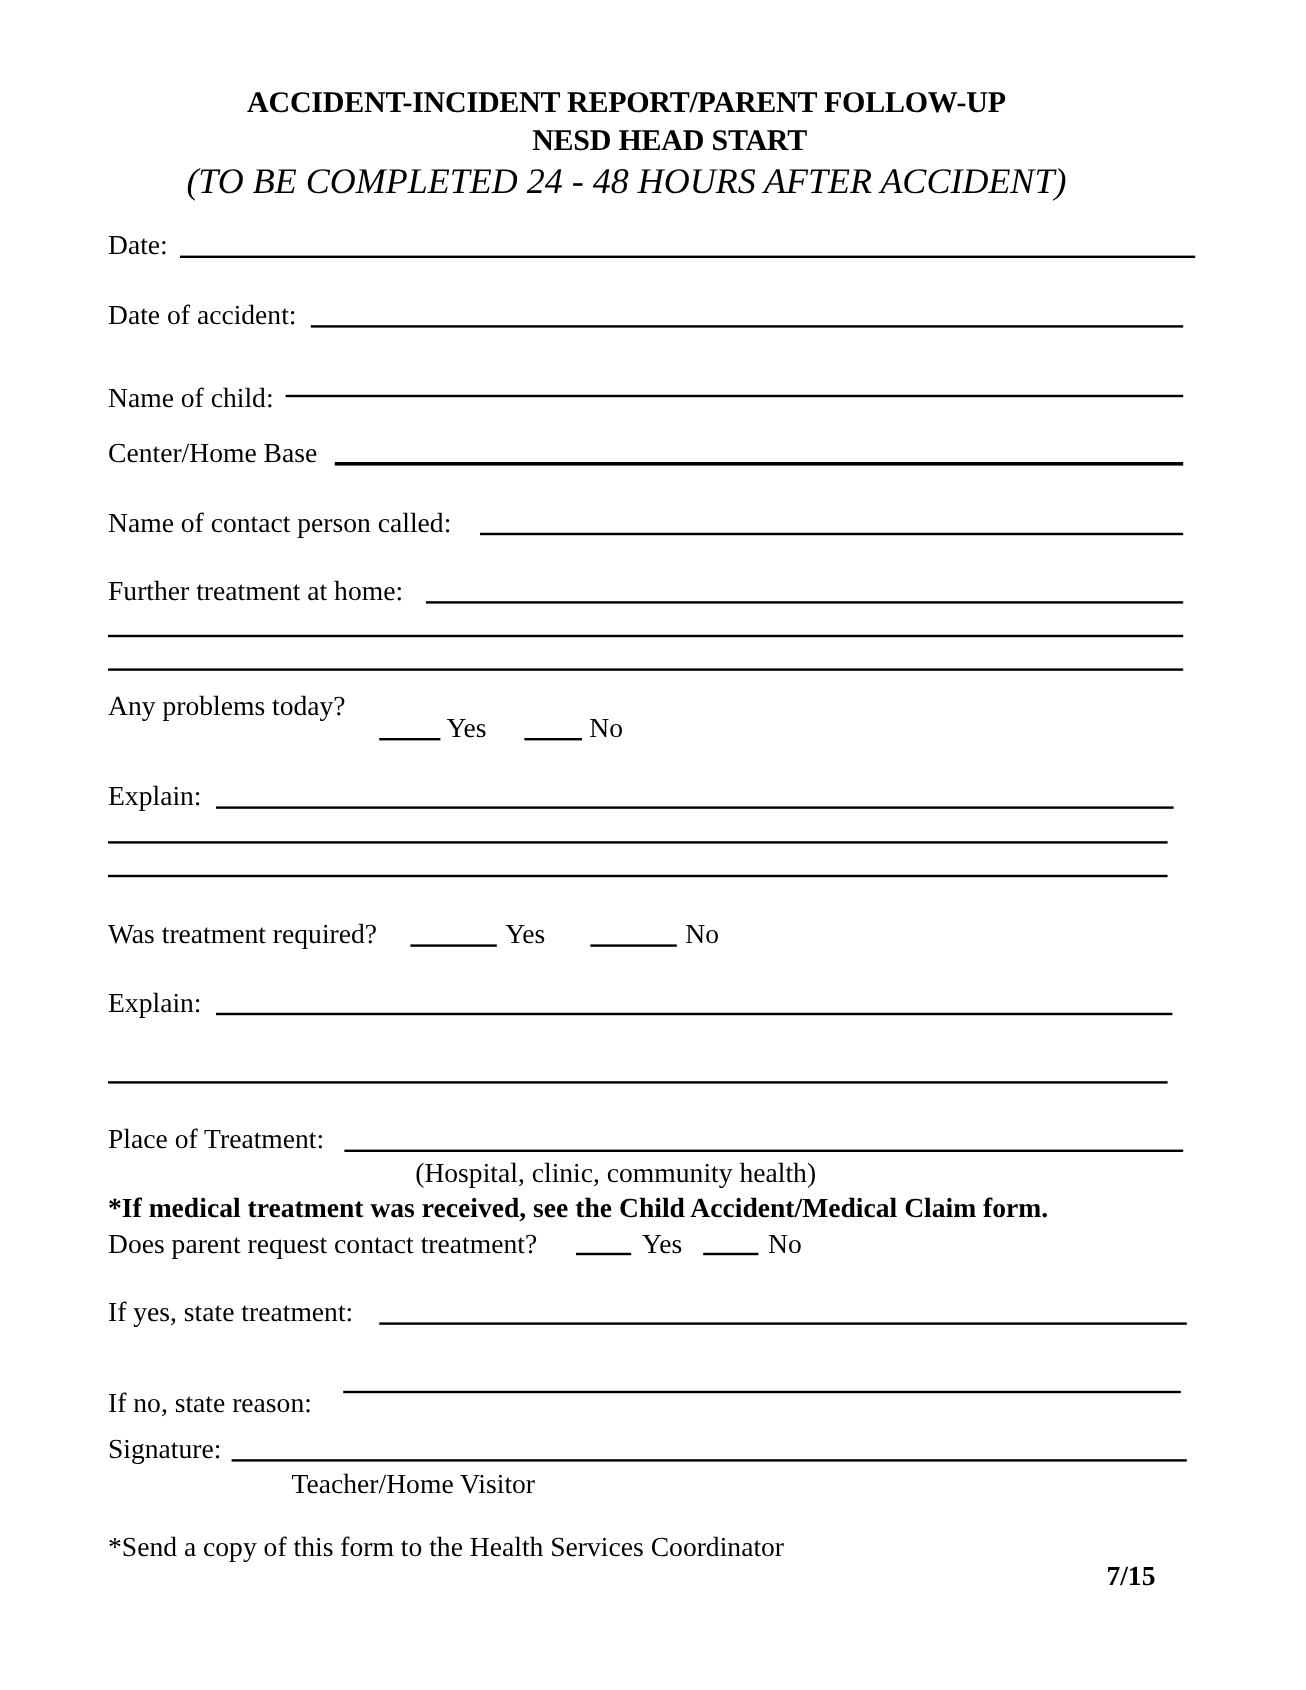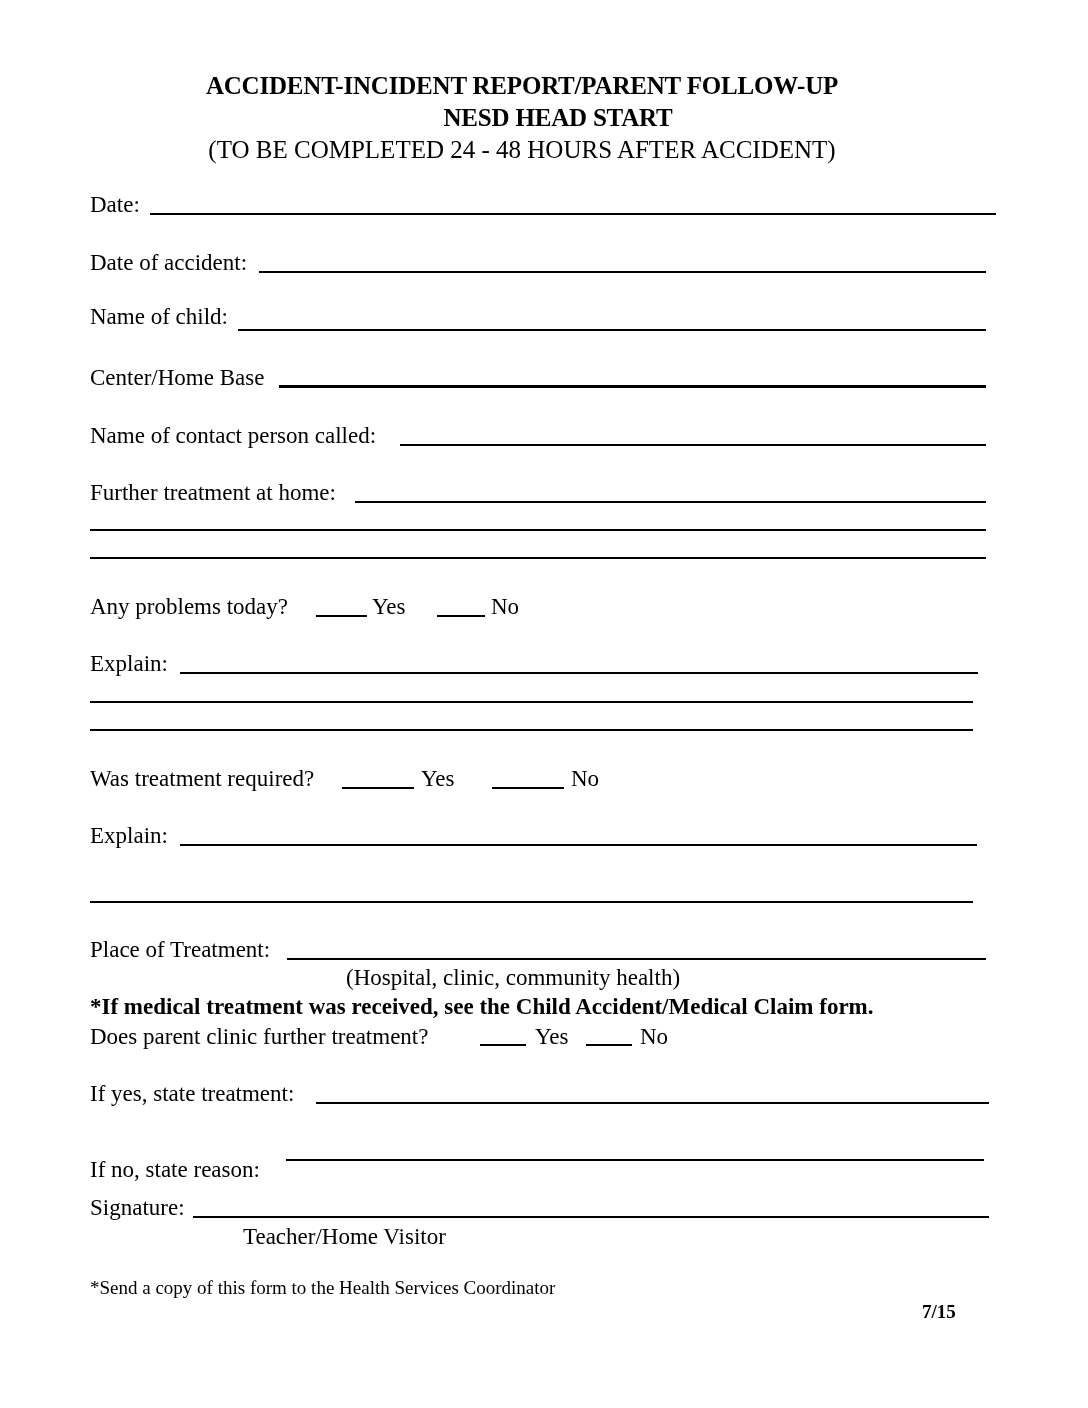--- a/index.html
+++ b/index.html
@@ -1,46 +1,46 @@
 <!DOCTYPE html>
 <html><head>
 <meta charset="utf-8">
 <style>
   html, body { margin: 0; padding: 0; background: #ffffff; }
   body { width: 1088px; height: 1408px; position: relative; overflow: hidden;
          font-family: "Liberation Serif", "DejaVu Serif", serif; color: #000; }
   .t { position: absolute; white-space: nowrap; font-size: 23px; line-height: 1; }
   .hd { position: absolute; left: 0; width: 1044px; text-align: center; white-space: nowrap; line-height: 1; }
   .h1 { font-weight: bold; font-size: 25px; letter-spacing: -0.2px; }
-  .h3 { font-size: 25px; }
+  .h3 { font-size: 30px; font-style: italic; }
   .ln { position: absolute; height: 2px; background: #000; }
   .ln.thick { height: 3px; }
   .bold { font-weight: bold; }
-  .small { font-size: 19px; }
+  .small { font-size: 23px; }
   .field { position: absolute; }
 </style>
 </head>
 <body>
 
 <div class="hd h1" style="top:73px;">ACCIDENT-INCIDENT REPORT/PARENT FOLLOW-UP</div>
 <div class="hd h1" style="top:105px;padding-left:36px;">NESD HEAD START</div>
 <div class="hd h3" style="top:137px;">(TO BE COMPLETED 24 - 48 HOURS AFTER ACCIDENT)</div>
 
 <div class="field">
   <span class="t" style="left:90px;top:193px;">Date:</span>
   <div class="ln" style="left:150px;width:846px;top:213px;"></div>
 </div>
 
 <div class="field">
   <span class="t" style="left:90px;top:251px;">Date of accident:</span>
   <div class="ln" style="left:259px;width:727px;top:271px;"></div>
 </div>
 
 <div class="field">
-  <span class="t" style="left:90px;top:305px;">Name of child:</span>
+  <span class="t" style="left:90px;top:320px;">Name of child:</span>
   <div class="ln" style="left:238px;width:748px;top:329px;"></div>
 </div>
 
 <div class="field">
   <span class="t" style="left:90px;top:366px;">Center/Home Base</span>
   <div class="ln thick" style="left:279px;width:707px;top:385px;"></div>
 </div>
 
 <div class="field">
   <span class="t" style="left:90px;top:424px;">Name of contact person called:</span>
@@ -48,21 +48,21 @@
 </div>
 
 <div class="field">
   <span class="t" style="left:90px;top:481px;">Further treatment at home:</span>
   <div class="ln" style="left:355px;width:631px;top:501px;"></div>
   <div class="ln" style="left:90px;width:896px;top:529px;"></div>
   <div class="ln" style="left:90px;width:896px;top:557px;"></div>
 </div>
 
 <div class="field">
-  <span class="t" style="left:90px;top:595px;">Any problems today?</span>
+  <span class="t" style="left:90px;top:577px;">Any problems today?</span>
   <div class="ln" style="left:316px;width:51px;top:615px;"></div>
   <span class="t" style="left:372px;top:595px;">Yes</span>
   <div class="ln" style="left:437px;width:48px;top:615px;"></div>
   <span class="t" style="left:491px;top:595px;">No</span>
 </div>
 
 <div class="field">
   <span class="t" style="left:90px;top:652px;">Explain:</span>
   <div class="ln" style="left:180px;width:798px;top:672px;"></div>
   <div class="ln" style="left:90px;width:883px;top:701px;"></div>
@@ -85,21 +85,21 @@
 
 <div class="field">
   <span class="t" style="left:90px;top:938px;">Place of Treatment:</span>
   <div class="ln" style="left:287px;width:699px;top:958px;"></div>
   <span class="t" style="left:346px;top:966px;">(Hospital, clinic, community health)</span>
 </div>
 
 <span class="t bold" style="left:90px;top:995px;">*If medical treatment was received, see the Child Accident/Medical Claim form.</span>
 
 <div class="field">
-  <span class="t" style="left:90px;top:1025px;">Does parent clinic further treatment?</span>
+  <span class="t" style="left:90px;top:1025px;">Does parent request contact treatment?</span>
   <div class="ln" style="left:480px;width:46px;top:1044px;"></div>
   <span class="t" style="left:535px;top:1025px;">Yes</span>
   <div class="ln" style="left:586px;width:46px;top:1044px;"></div>
   <span class="t" style="left:640px;top:1025px;">No</span>
 </div>
 
 <div class="field">
   <span class="t" style="left:90px;top:1082px;">If yes, state treatment:</span>
   <div class="ln" style="left:316px;width:673px;top:1102px;"></div>
 </div>

